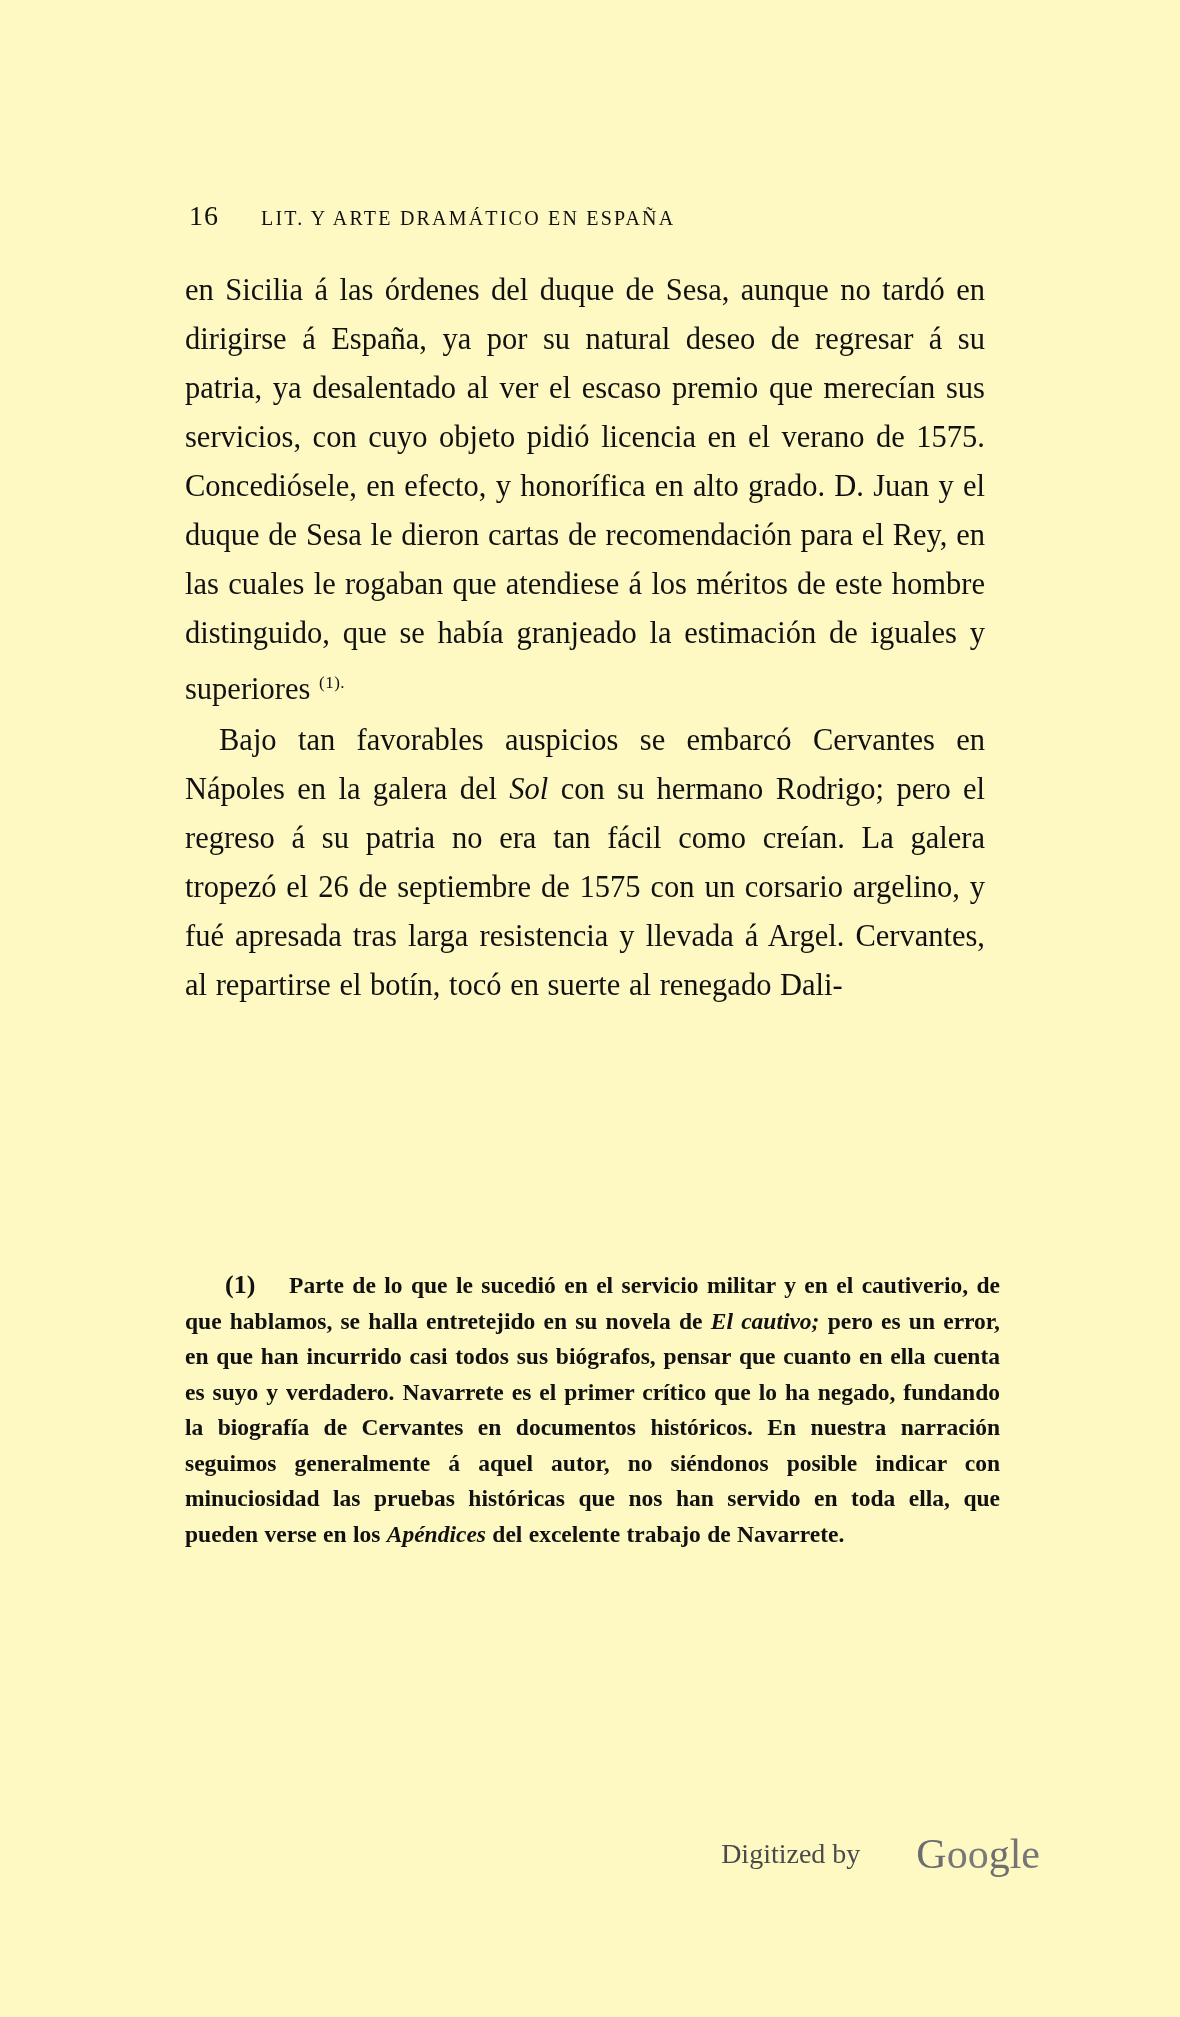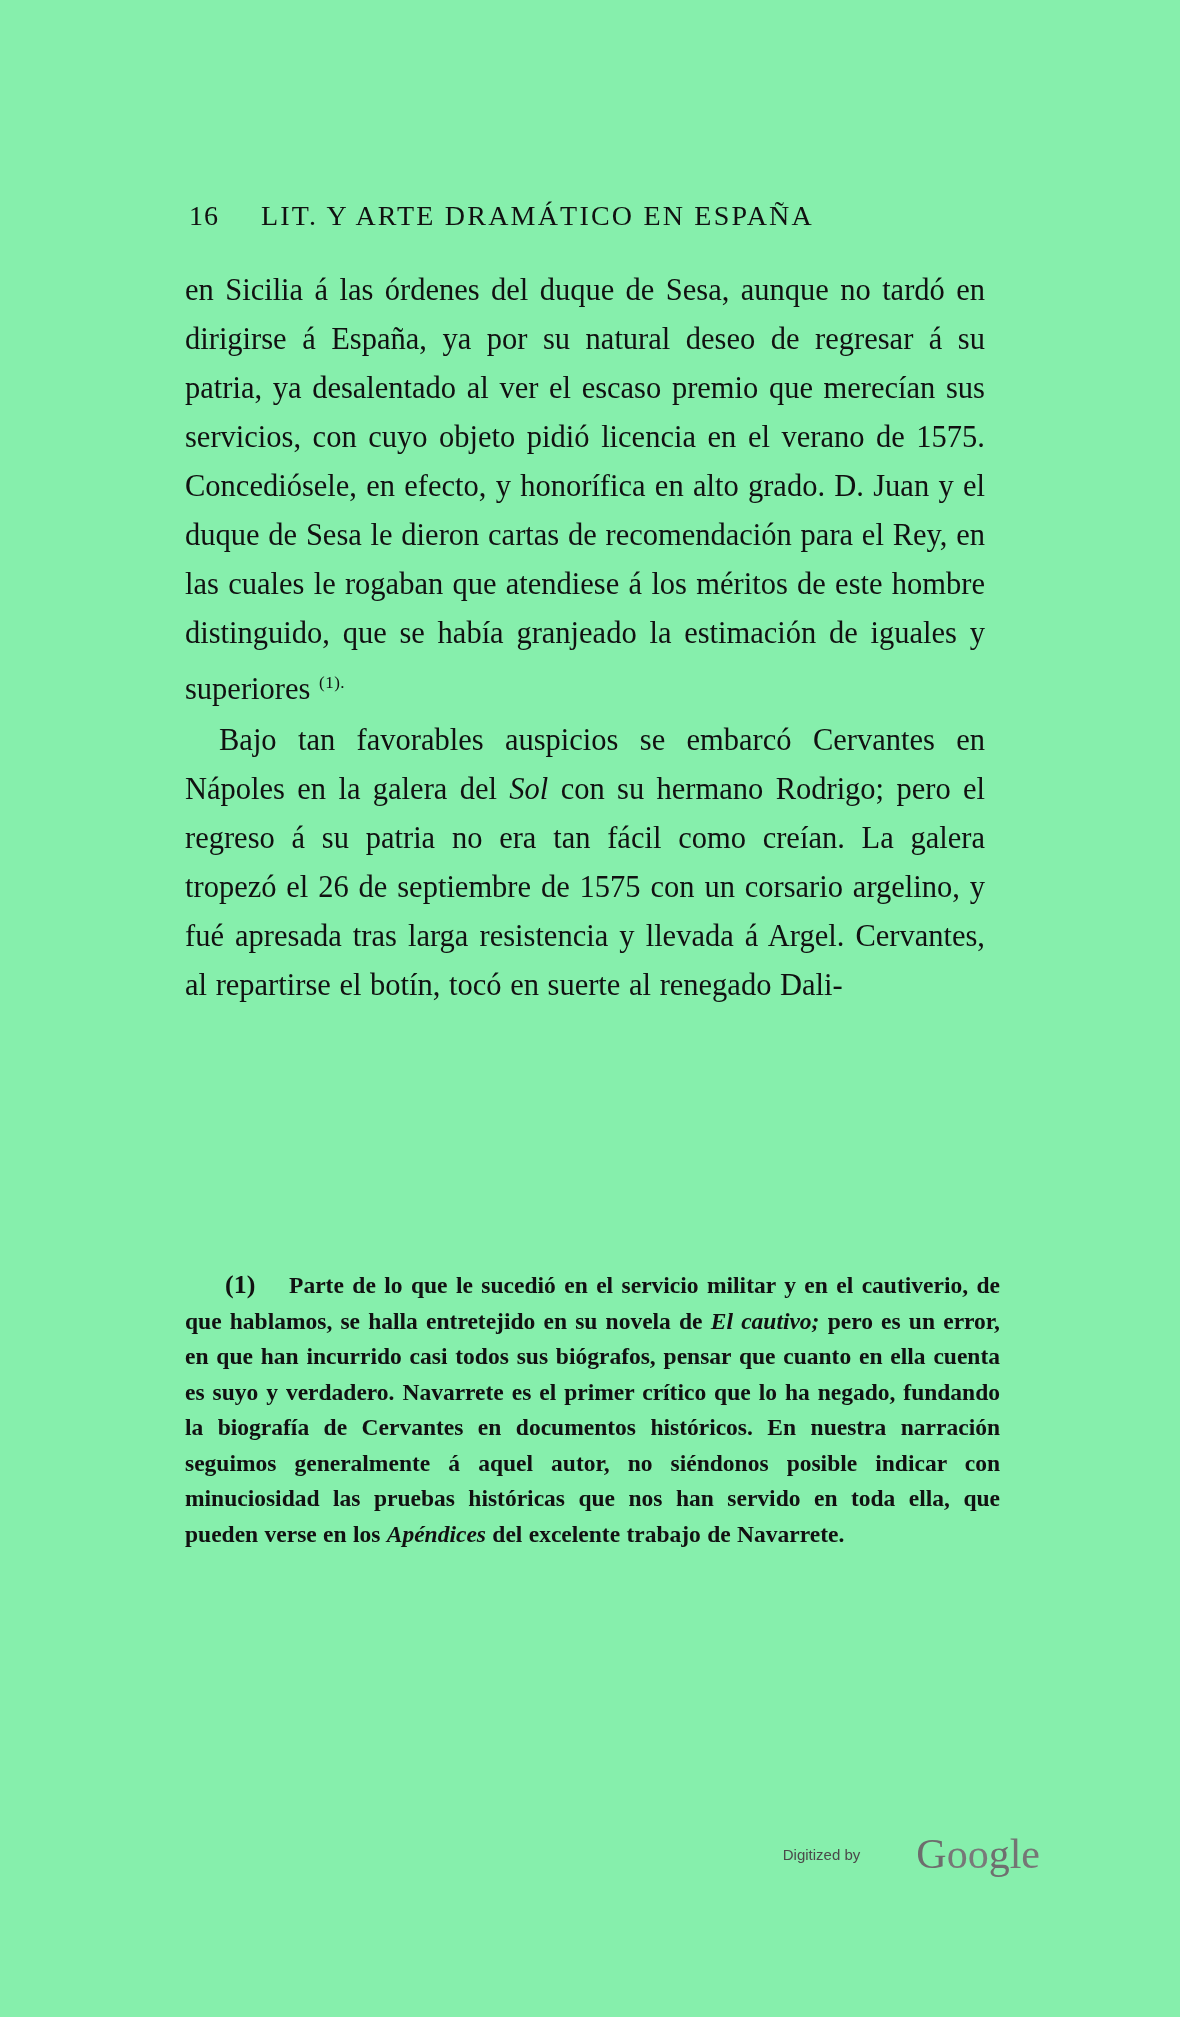--- a/index.html
+++ b/index.html
@@ -14,21 +14,21 @@
     font-family: "Liberation Serif", serif;
     color: #111111;
     overflow: hidden;
   }
   .page {
     position: absolute;
     left: 0;
     top: 0;
     width: 1180px;
     height: 2017px;
-    background: #86efac;
+    background: #fef9c3;
   }
   .content {
     position: absolute;
     left: 185px;
     top: 200px;
     width: 810px;
   }
   .header-line {
     display: flex;
     align-items: baseline;
@@ -37,21 +37,21 @@
     font-size: 27px;
     letter-spacing: 0.5px;
     margin-bottom: 34px;
     padding-left: 4px;
   }
   .folio {
     font-size: 28px;
     letter-spacing: 1px;
   }
   .running-head {
-    font-size: 28px;
+    font-size: 20px;
     letter-spacing: 2.2px;
     text-transform: uppercase;
   }
   p.body-par {
     font-size: 30.5px;
     line-height: 49px;
     text-align: justify;
     text-justify: inter-word;
     margin: 0 10px 0 0;
     word-spacing: 1px;
@@ -99,23 +99,23 @@
     position: absolute;
     left: 0;
     top: 1830px;
     width: 1180px;
     text-align: right;
     padding-right: 140px;
     box-sizing: border-box;
   }
   .digitized {
     display: inline-block;
-    font-size: 15px;
+    font-size: 28px;
     color: #4a4a4a;
-    font-family: Liberation Sans, sans-serif;
+    font-family: Liberation Serif, serif;
     vertical-align: middle;
     margin-right: 8px;
   }
   .google-wordmark {
     display: inline-block;
     vertical-align: middle;
     font-family: "Liberation Serif", serif;
     font-size: 42px;
     letter-spacing: 0px;
     color: #6e6e6e;

